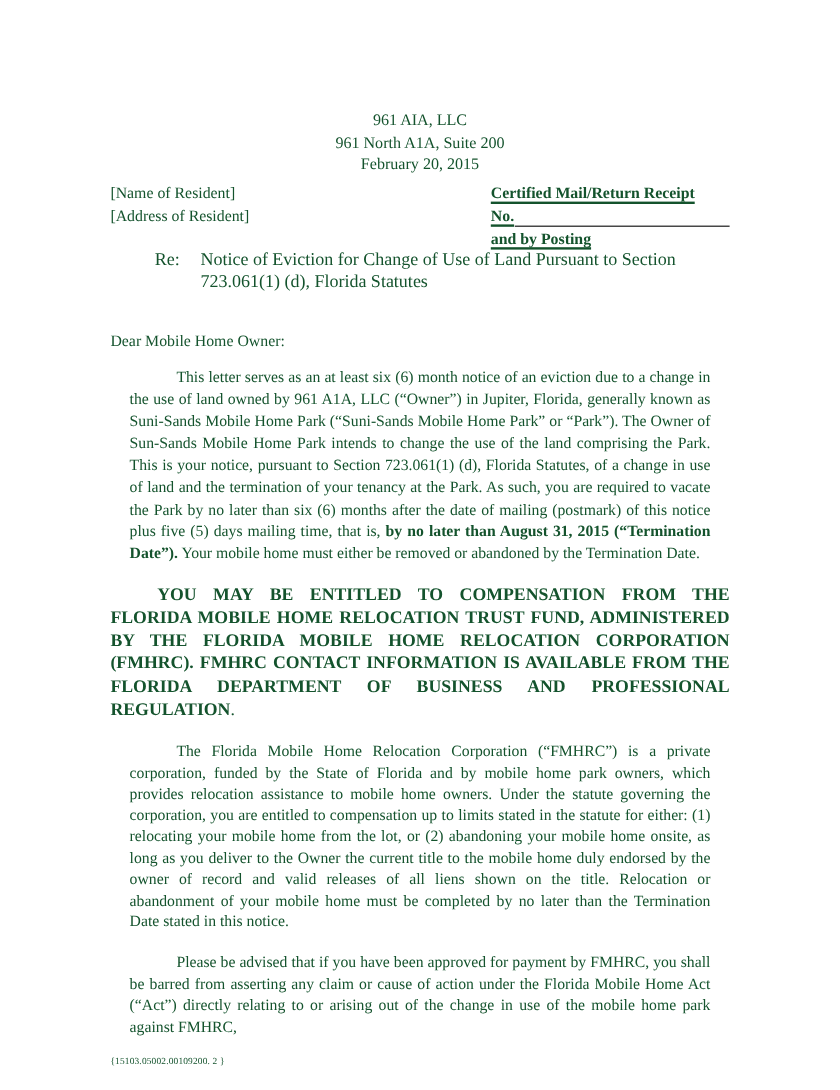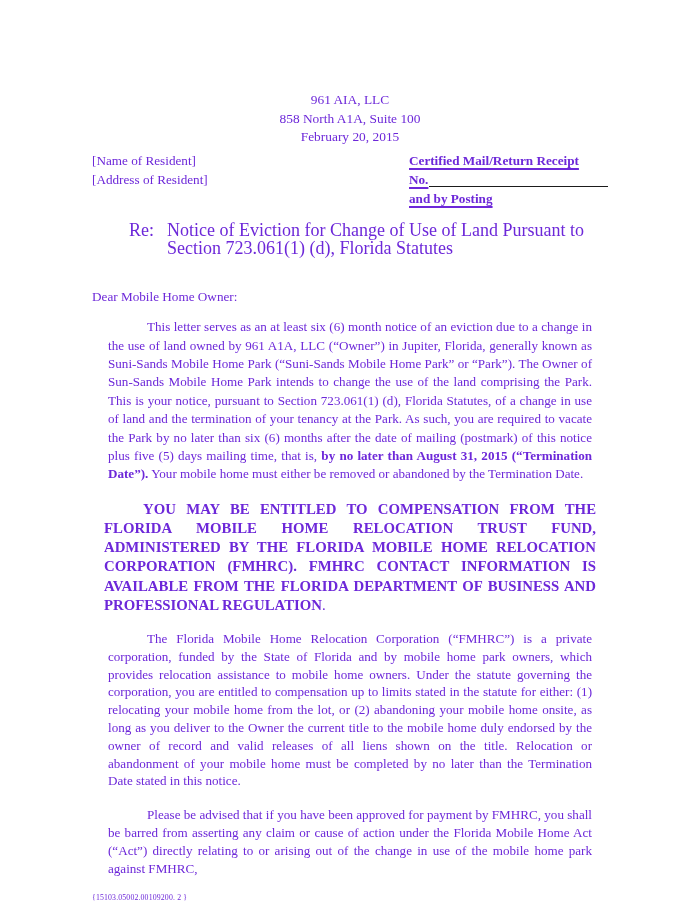--- a/index.html
+++ b/index.html
@@ -1,58 +1,58 @@
 <!DOCTYPE html>
 <html><head>
 <meta charset="utf-8">
 <style>
   html,body { margin:0; padding:0; background:#ffffff; }
   .page {
     position:relative; width:700px; height:908px; background:#ffffff;
-    font-family:"Liberation Serif","DejaVu Serif",serif; color:#6d28d9;
+    font-family:"Liberation Serif","DejaVu Serif",serif; color:#14532d;
     overflow:hidden;
   }
   .content { position:absolute; left:92px; top:0; width:516px; }
 
   .letterhead { padding-top:91px; text-align:center; font-size:13.4px; line-height:18.5px; }
 
   .addr-row { margin-top:4px; display:flex; justify-content:space-between; font-size:13.2px; line-height:19px; }
   .delivery { width:199px; font-weight:bold; }
   .u { text-decoration:underline; text-decoration-thickness:1.6px; text-underline-offset:2.5px; }
-  .no-row { display:flex; }
+  .no-row { display:flex;align-items:flex-end; }
   .no-fill { flex:1; height:16px; border-bottom:1.6px solid #1b1b1b; margin-left:1px; }
 
-  .re-block { position:relative; margin-top:13px; padding-left:75px; font-size:18px; line-height:18.6px; }
+  .re-block { position:relative; padding-left:75px; font-size:15px; line-height:18.6px; }
   .re-label { position:absolute; left:37px; top:0; }
 
   .salutation { margin-top:30px; font-size:13.2px; line-height:18.4px; }
 
   p.body-p {
     margin:16px; margin-top:12px; font-size:13.1px; line-height:18.4px;
     text-align:justify; text-indent:39px;
   }
   p.caps-p {
-    margin:12px; margin-top:3px; font-size:14.8px; line-height:19.2px;
+    margin:0; margin-top:3px; font-size:14.8px; line-height:19.2px;
     font-weight:bold; text-align:justify; text-indent:39px;
   }
   .caps-period { font-weight:normal; }
   p.p3 { margin-top:15px; line-height:17.8px; }
   p.p4 { margin-top:7px; line-height:17.8px; }
 
   .docnum { margin-top:1px; font-size:7.8px; font-weight:normal; letter-spacing:0.15px; line-height:10px; }
 </style>
 </head>
 <body>
 
 <div class="page">
   <div class="content">
 
     <div class="letterhead">
       <div>961 AIA, LLC</div>
-      <div>858 North A1A, Suite 100</div>
+      <div>961 North A1A, Suite 200</div>
       <div>February 20, 2015</div>
     </div>
 
     <div class="addr-row">
       <div class="recipient">
         <div>[Name of Resident]</div>
         <div>[Address of Resident]</div>
       </div>
       <div class="delivery">
         <div class="u">Certified Mail/Return Receipt</div>

